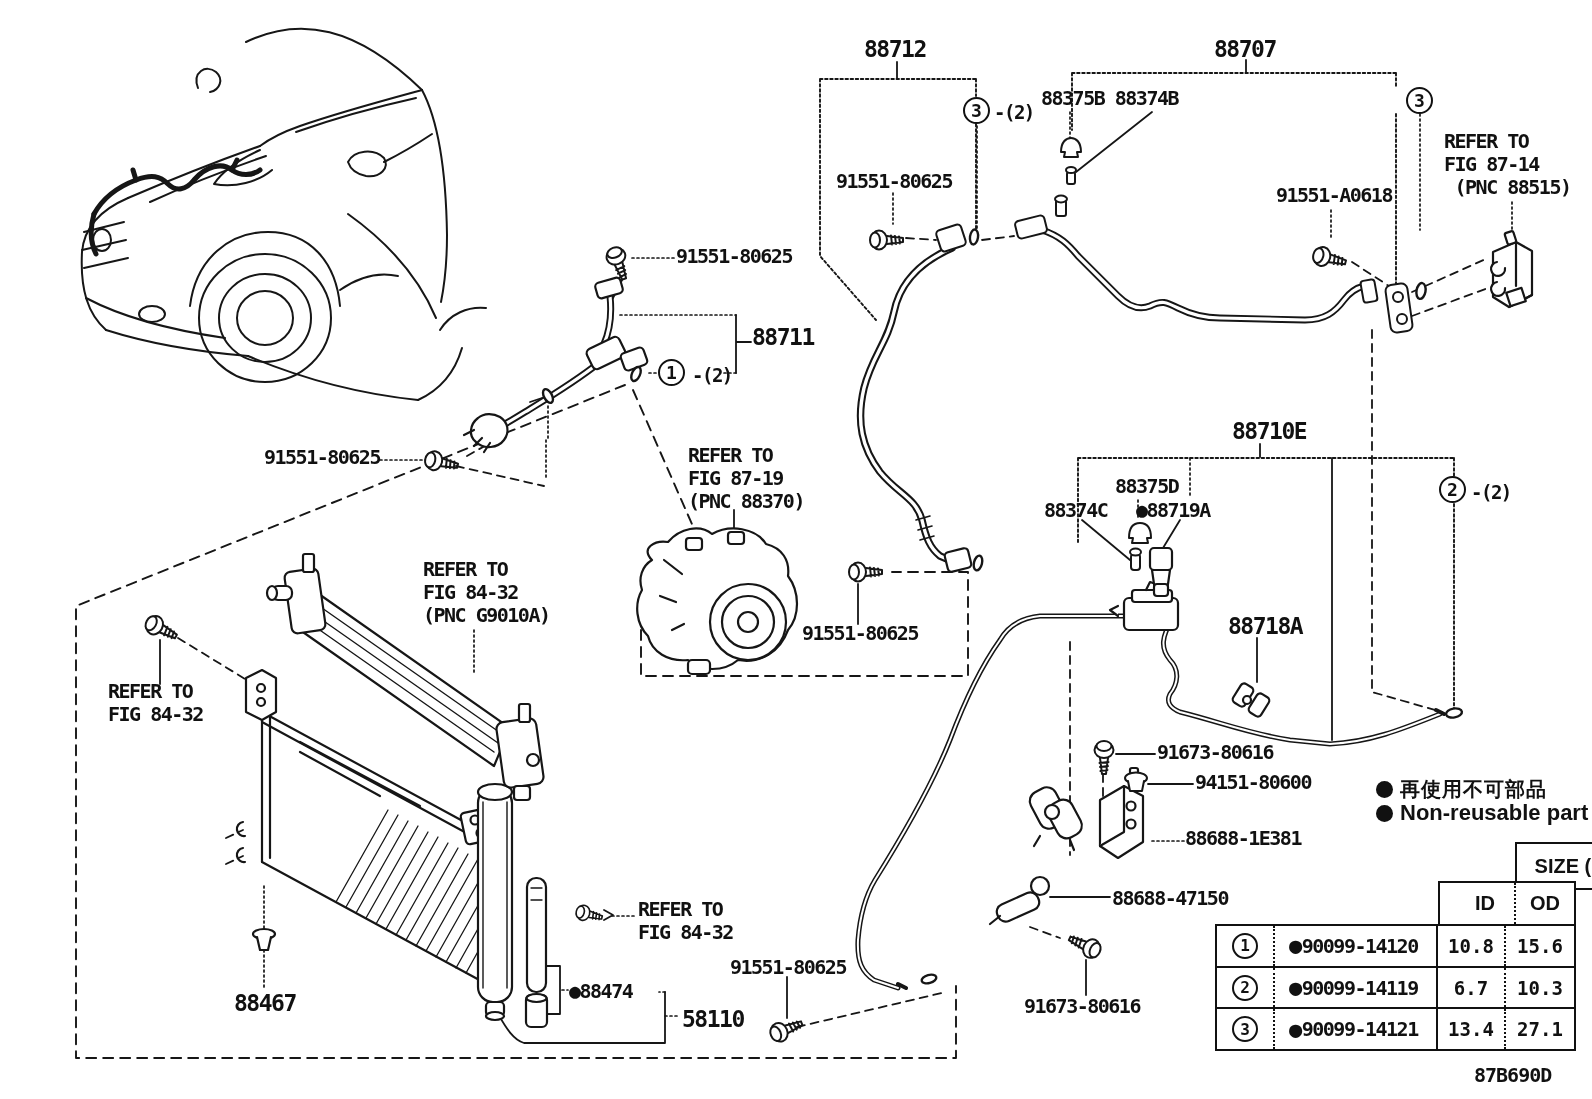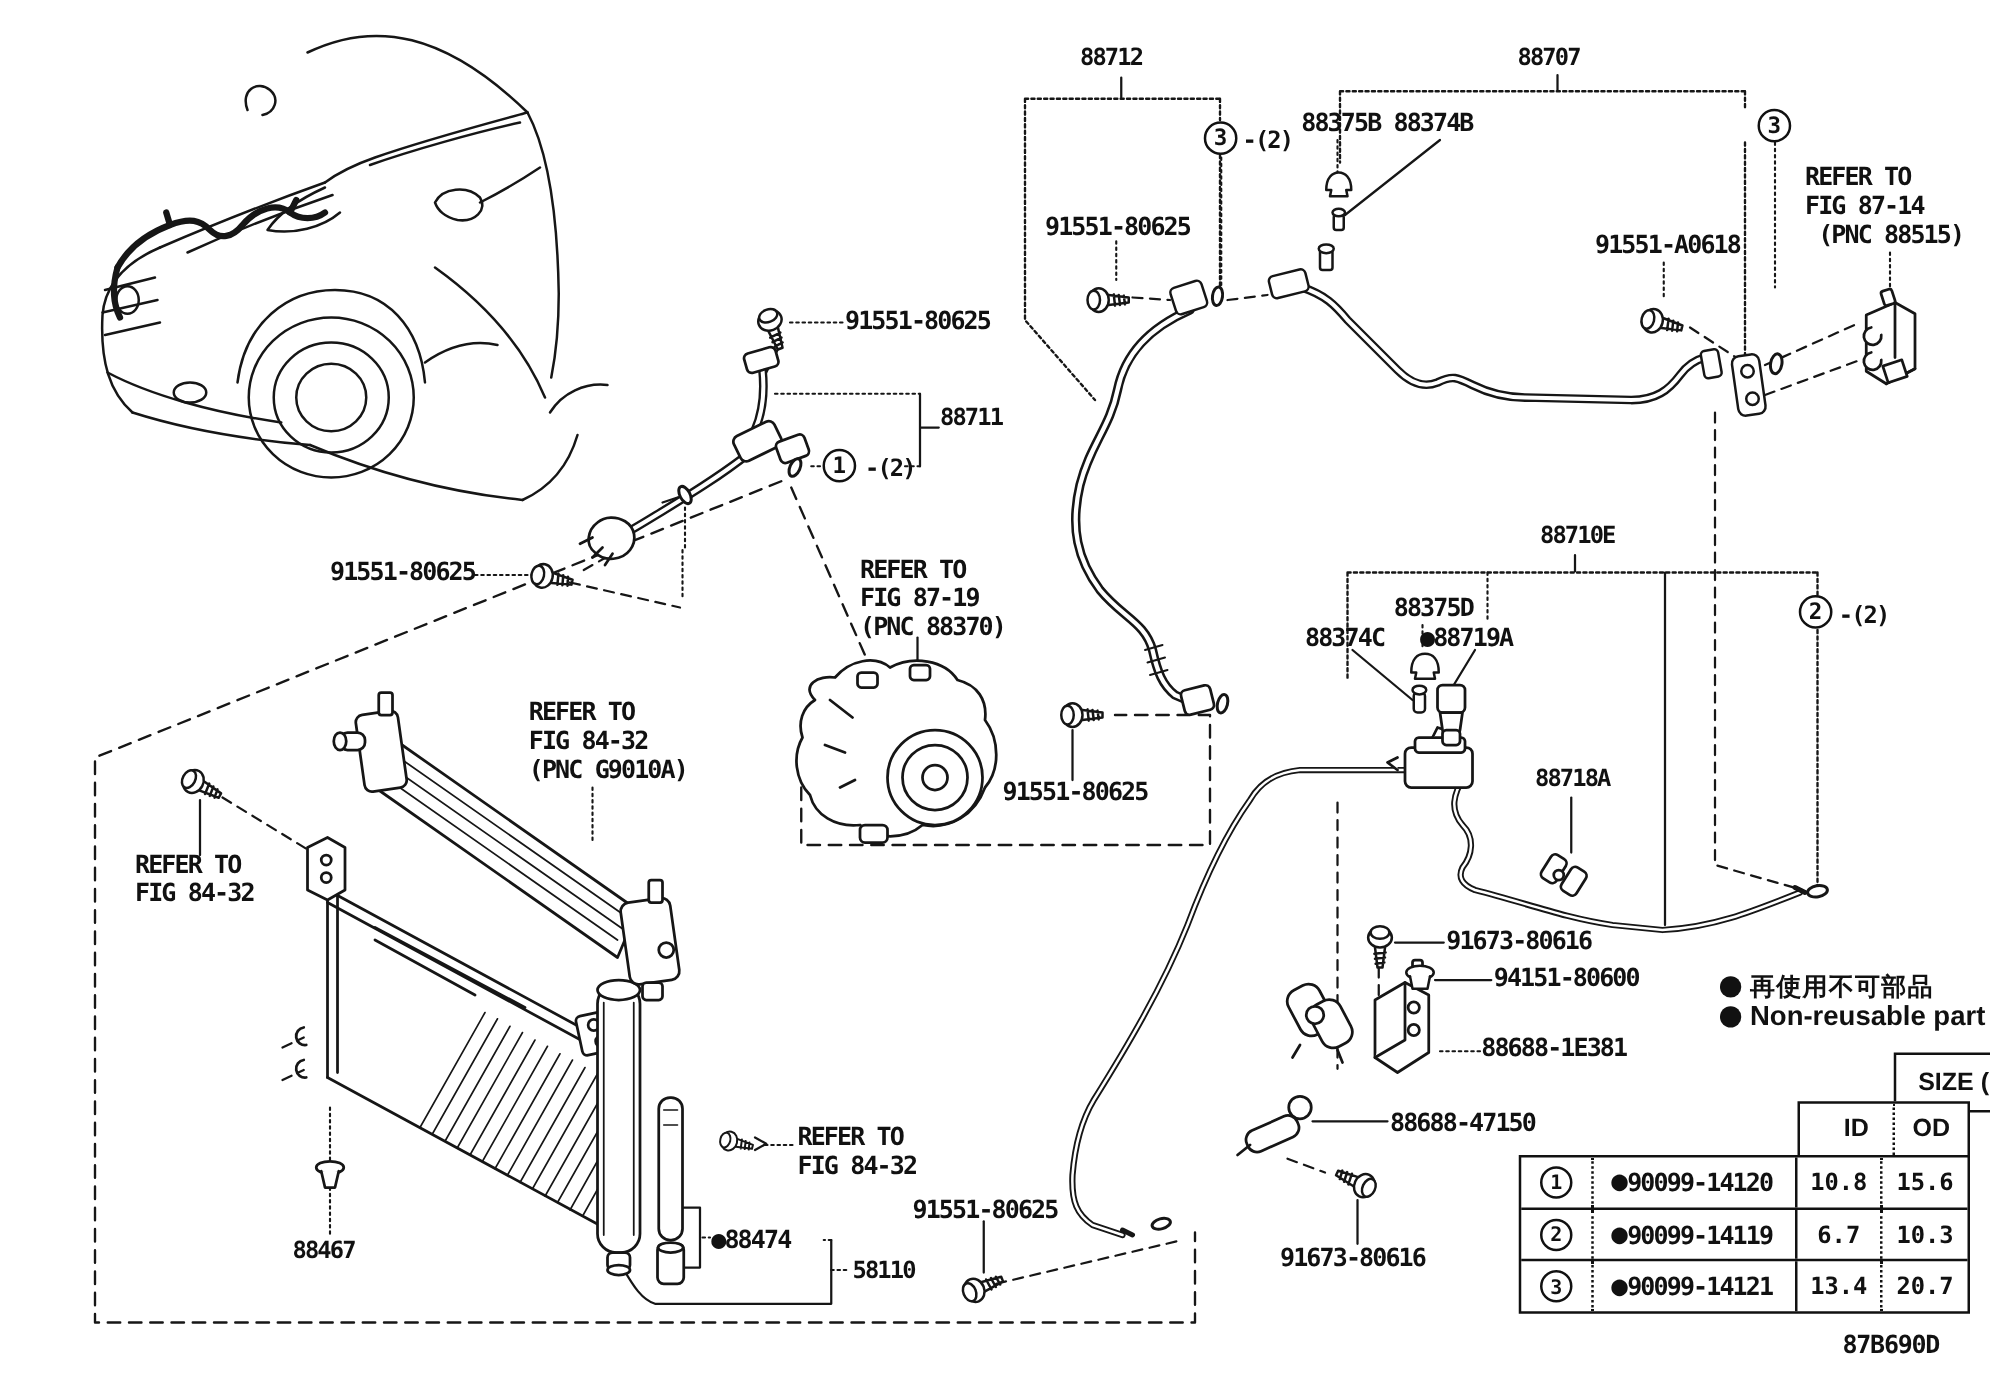--- a/index.html
+++ b/index.html
@@ -1,21 +1,21 @@
 <!DOCTYPE html>
 <html><head>
 <meta charset="utf-8">
 <style>
   html,body{margin:0;padding:0;background:#fff;}
   #stage{position:relative;width:1592px;height:1099px;background:#fff;overflow:hidden;
          font-family:"DejaVu Sans Mono", monospace;color:#111;}
   #art{position:absolute;left:0;top:0;}
   .callout{position:absolute;font:700 20px/1.15 "DejaVu Sans Mono", monospace;
            letter-spacing:-1.5px;color:#111;white-space:pre;}
-  .big{font-size:19px;}
+  .big{font-size:23px;}
   .circled{position:absolute;width:27px;height:27px;border:2.6px solid #111;border-radius:50%;
            display:flex;align-items:center;justify-content:center;
            font:700 18px "DejaVu Sans Mono", monospace;background:#fff;box-sizing:border-box;}
   .csuffix{position:absolute;font:700 19px "DejaVu Sans Mono", monospace;letter-spacing:-1.5px;}
   
   .legend-row{position:absolute;display:flex;align-items:center;gap:7px;}
   .legend-dot{width:17px;height:17px;border-radius:50%;background:#111;flex:0 0 auto;}
   .legend-jp{font:700 20px "Liberation Sans", sans-serif;letter-spacing:1px;text-align:center;}
   .legend-en{font:700 22px "Liberation Sans", sans-serif;}
   
@@ -423,21 +423,21 @@
     </div>
     <div class="trow">
       <div class="cnum">
           <span class="rownum">3</span>
         </div>
       <div class="cpart">
           <span class="pdot">●</span>
           <span>90099-14121</span>
         </div>
       <div class="cid">13.4</div>
-      <div class="cod">20.7</div>
+      <div class="cod">27.1</div>
     </div>
   </div>
 
   <div id="footer-code">87B690D</div>
 
   <div id="callout-layer">
       <div class="callout big" style="left: 864px; top: 36px;">88712</div>
       <div class="callout big" style="left: 1214px; top: 36px;">88707</div>
       <div class="callout" style="left: 1041px; top: 87px;">88375B 88374B</div>
       <div class="callout" style="left: 836px; top: 170px;">91551-80625</div>

